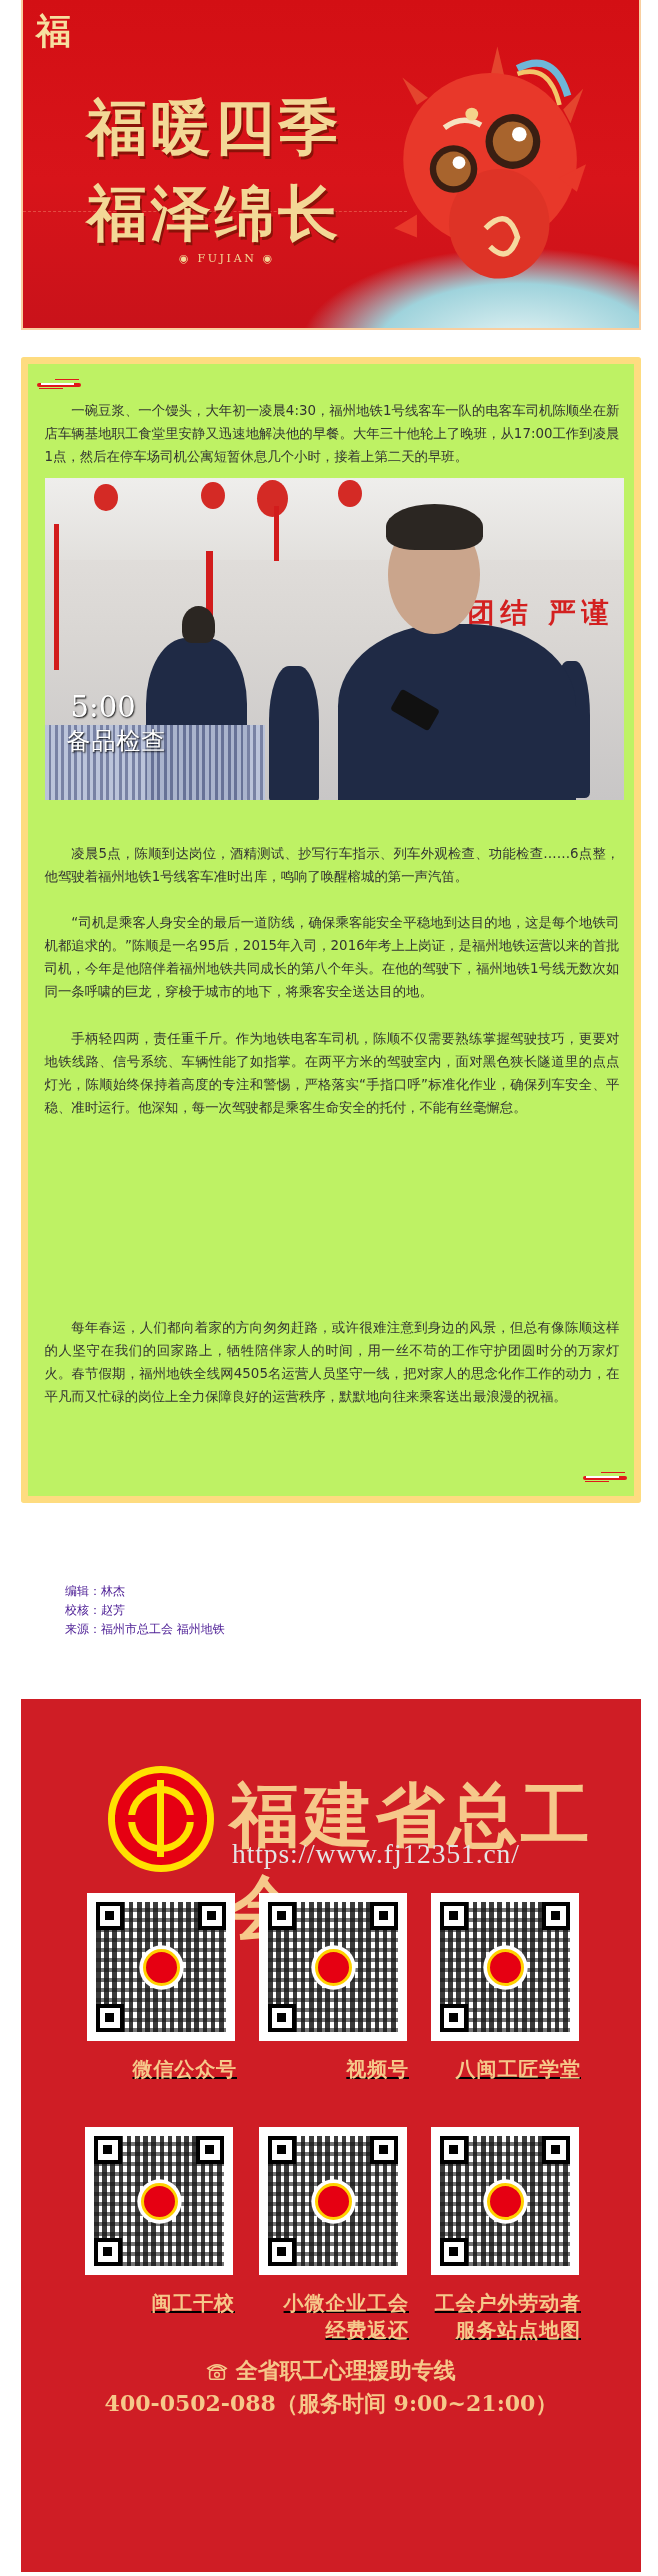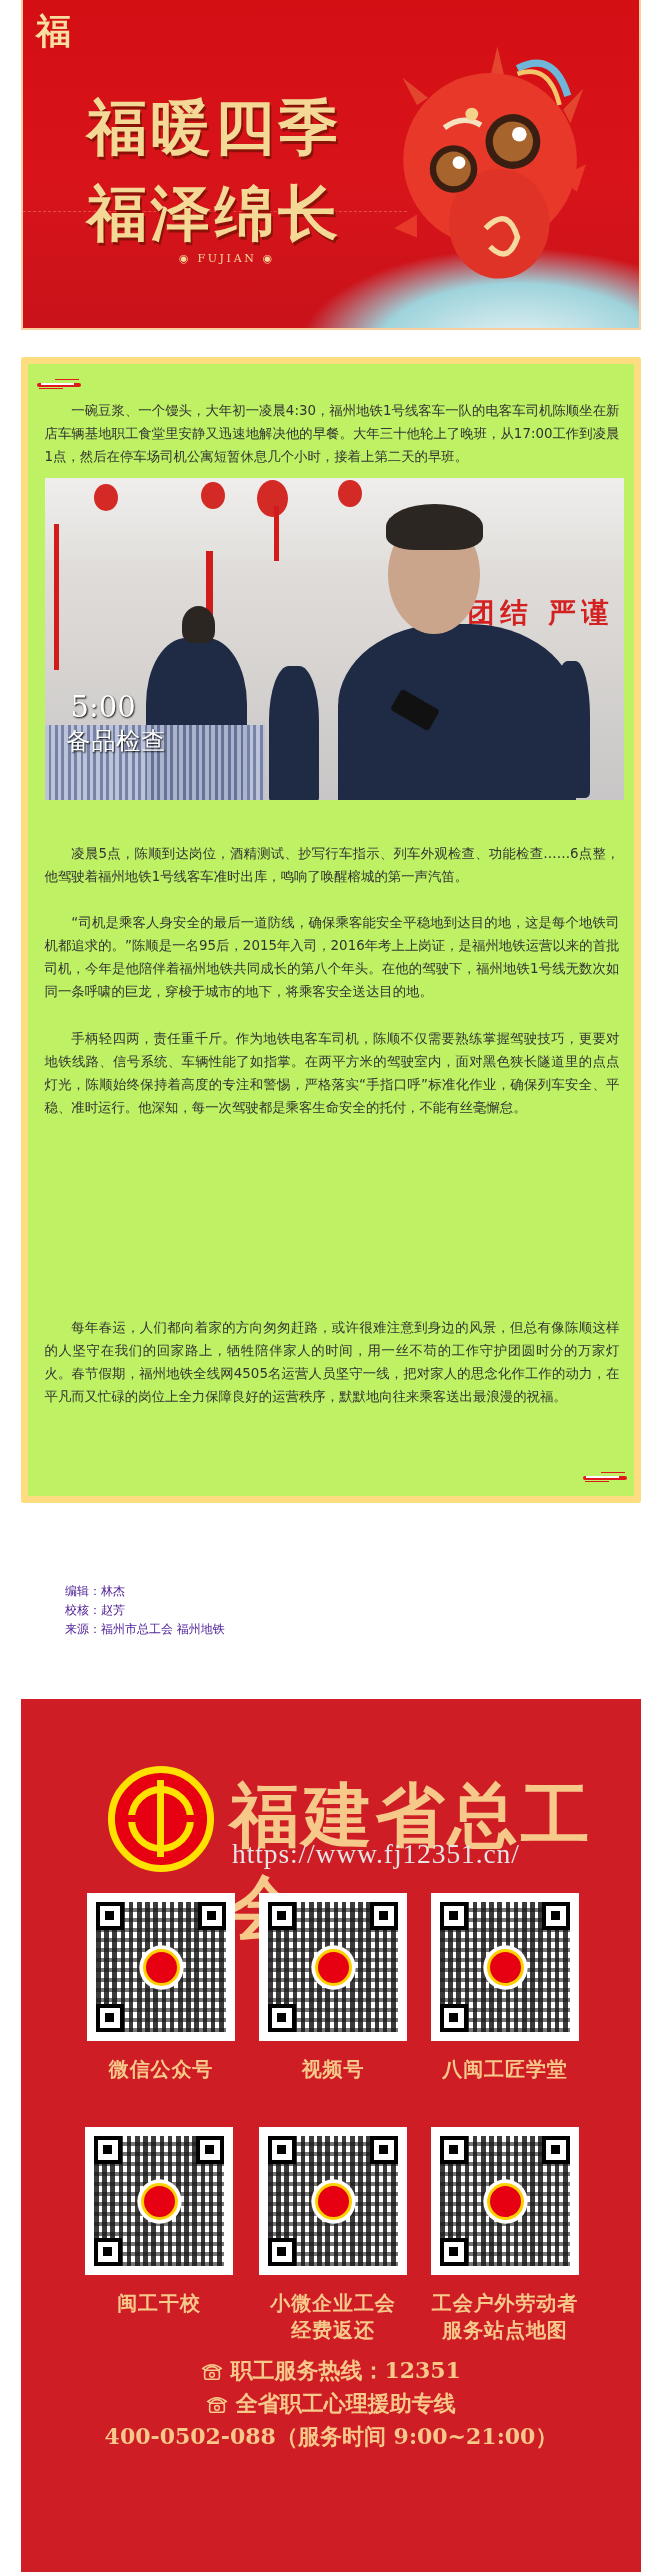--- a/index.html
+++ b/index.html
@@ -75,21 +75,21 @@
   .footer .logo-ring .stem { position: absolute; left: 42px; top: 7.3px; width: 7.3px; height: 77px; background: #ffe100; }
   .footer .logo-ring .gap { position: absolute; left: 0; top: 42px; width: 100%; height: 7.3px; background: #e60012; }
   .footer .org-name { position: absolute; left: 209px; top: 71px; color: #f6c88a; font-family: "DejaVu Serif", serif;
            font-size: 69px; font-weight: bold; letter-spacing: 3.7px; }
   .footer .org-url { position: absolute; left: 211px; top: 139px; color: #e5e5e5; font-family: "Liberation Serif", serif;
            font-size: 27.5px; letter-spacing: 0.9px; }
 
   .qr-grid { position: absolute; left: 0; width: 620px; }
   .qr-row1 { top: 194px; }
   .qr-row2 { top: 428px; }
-  .qr-item { position: absolute; width: 152px; text-align: center; }
+  .qr-item { position: absolute; width: 152px; text-align: right; text-decoration: underline; }
   .qr-box { width: 148px; height: 148px; background: #ffffff; margin: 0 auto; position: relative; }
   .qr-code { position: absolute; left: 9.2px; top: 9.2px; width: 130px; height: 130px;
            background:
              repeating-linear-gradient(90deg, rgba(0,0,0,0.85) 0 4.6px, transparent 4.6px 8.2px),
              repeating-linear-gradient(0deg, rgba(0,0,0,0.6) 0 3.7px, transparent 3.7px 10px);
            opacity: 0.9; }
   .finder { position: absolute; width: 27.5px; height: 27.5px; border: 4.6px solid #000; background: #fff; box-sizing: border-box; }
   .finder::after { content: ""; position: absolute; left: 4.6px; top: 4.6px; width: 9.2px; height: 9.2px; background: #000; }
   .qr-logo { position: absolute; left: 56px; top: 56px; width: 37px; height: 37px; border-radius: 50%; background: #e60012;
            border: 3.7px solid #ffd100; box-sizing: border-box; box-shadow: 0 0 0 3.7px #fff; }
@@ -264,25 +264,18 @@
       </div>
     </div>
   </div>
 
   <div class="hotline">
     <div class="line">
       <svg class="phone-icon" viewBox="0 0 24 20">
         <path d="M2 7 Q12 -1 22 7 L19 9 L16 6 Q12 4 8 6 L5 9 Z" fill="none" stroke="#f6c88a" stroke-width="1.8"></path>
         <rect x="4" y="9" width="16" height="10" rx="2" fill="none" stroke="#f6c88a" stroke-width="1.8"></rect>
         <circle cx="12" cy="14" r="2.6" fill="none" stroke="#f6c88a" stroke-width="1.6"></circle>
-      </svg><span>职工服务热线：12351</span>
-    </div>
-    <div class="line">
-      <svg class="phone-icon" viewBox="0 0 24 20">
-        <path d="M2 7 Q12 -1 22 7 L19 9 L16 6 Q12 4 8 6 L5 9 Z" fill="none" stroke="#f6c88a" stroke-width="1.8"></path>
-        <rect x="4" y="9" width="16" height="10" rx="2" fill="none" stroke="#f6c88a" stroke-width="1.8"></rect>
-        <circle cx="12" cy="14" r="2.6" fill="none" stroke="#f6c88a" stroke-width="1.6"></circle>
       </svg><span>全省职工心理援助专线</span>
     </div>
     <div class="line">400-0502-088（服务时间 9:00~21:00）</div>
   </div>
 </div>
 
 
 </body></html>

